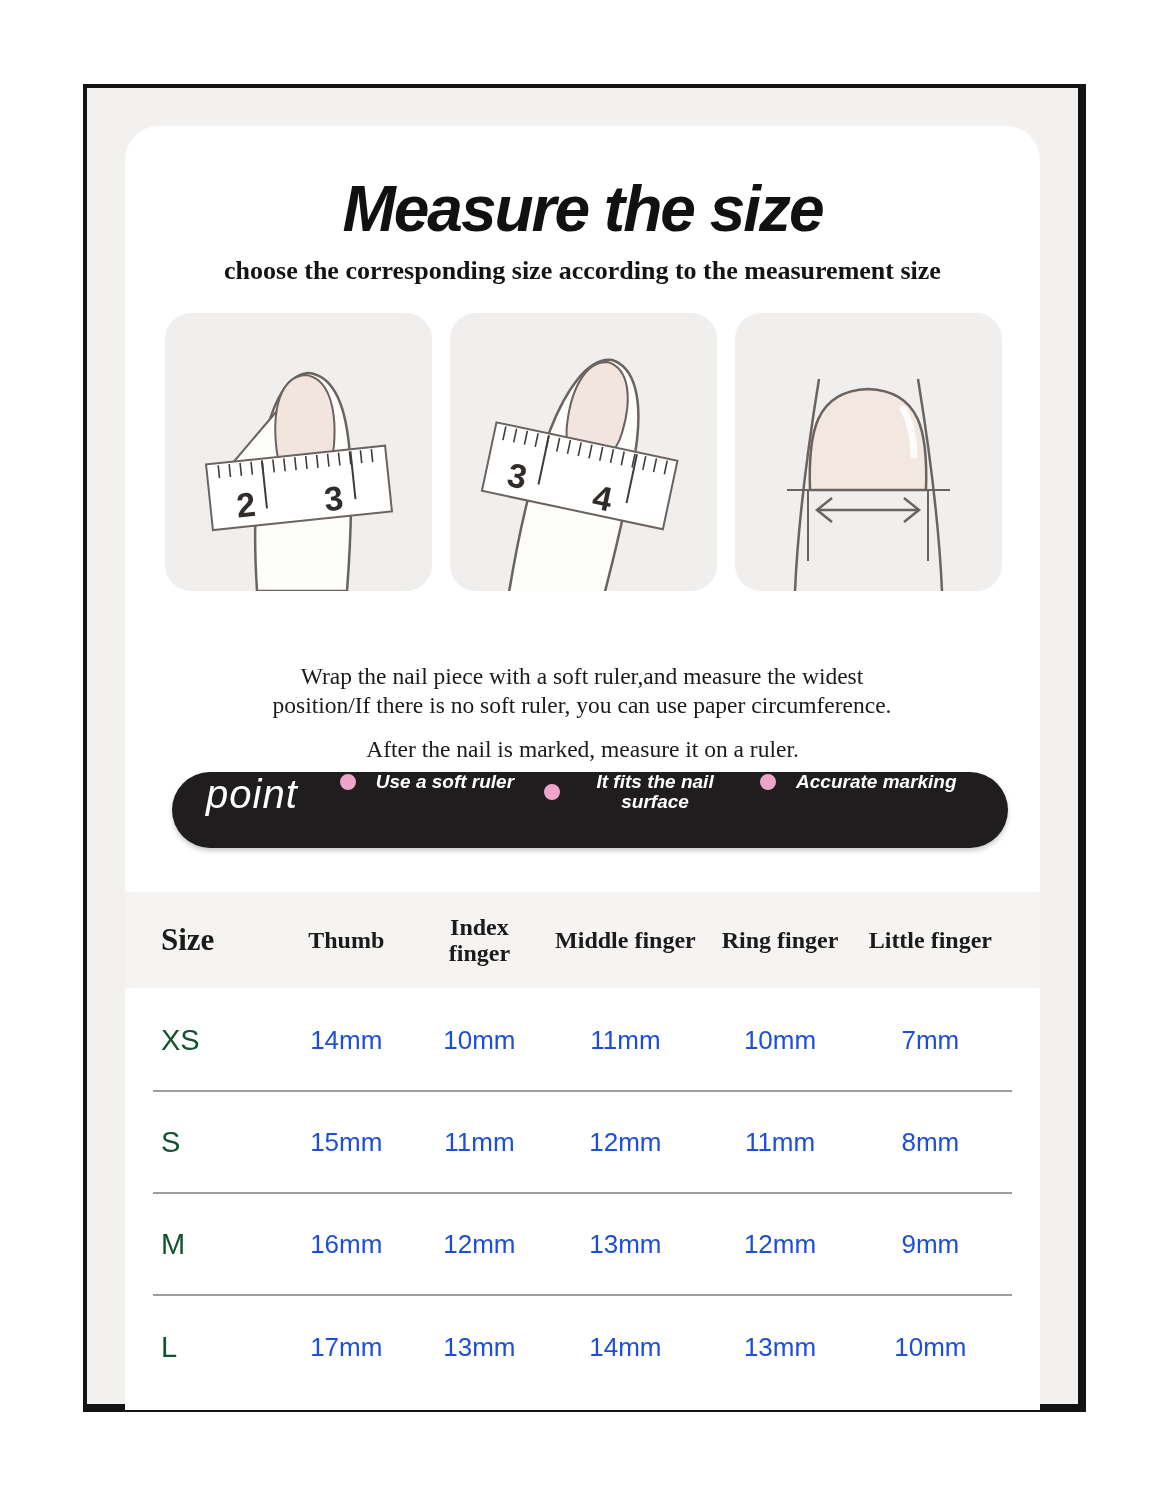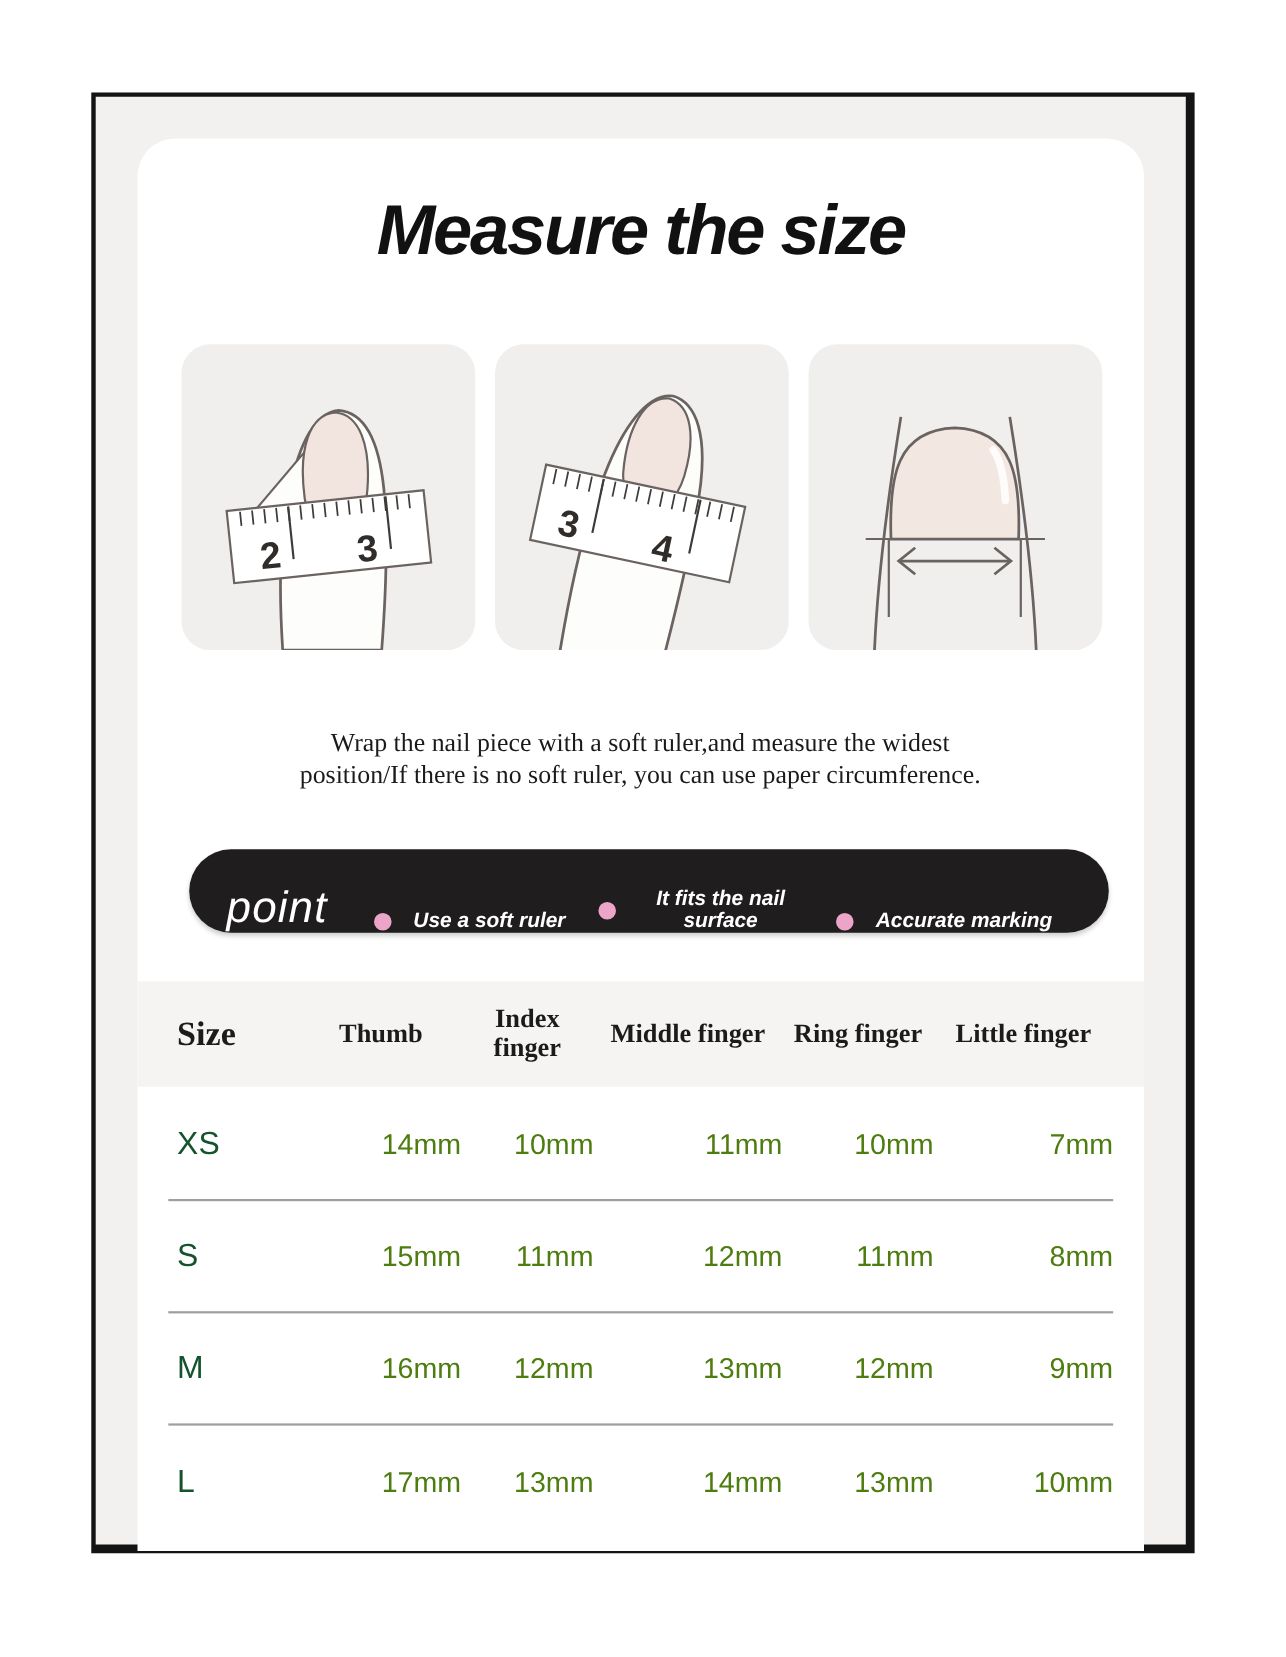--- a/index.html
+++ b/index.html
@@ -28,21 +28,21 @@
   .para1 {
     position:absolute; top:530px; left:175px; width:640px; text-align:center;
     font-family:"Liberation Serif", serif; font-size:23.5px; line-height:1.22; color:#1a1a1a;margin-top:44px;
   }
   .para2 {
     position:absolute; top:648px; left:0; right:0; text-align:center;
     font-family:"Liberation Serif", serif; font-size:23.5px; color:#1a1a1a;
   }
   .pill {
     position:absolute; left:85px; top:684px; width:836px; height:76px;
-    background:#201d1f; border-radius:38px; display:flex; align-items:flex-end;
+    background:#201d1f; border-radius:38px; display:flex; align-items:flex-start;
     padding:0 34px; color:#fff; box-shadow:0 3px 5px rgba(0,0,0,0.2);
   }
   .point-label { font-size:40px; font-style:italic; font-weight:normal; margin-right:42px; letter-spacing:1px; }
   .pt-item { display:flex; align-items:center; gap:20px; margin-right:30px; }
   .pt-item:last-child { margin-right:0; }
   .donut { width:14px; height:14px; border:8px solid #eda4c9; border-radius:50%; flex:0 0 auto; }
   .pt-text { font-size:19px; font-weight:bold; font-style:italic; line-height:1.05; }
   .pt-text.wrap { width:150px; text-align:center; }
   .t-head {
     position:absolute; left:38px; top:804px; width:915px; height:96px; background:#f5f4f2;
@@ -50,30 +50,31 @@
     font-family:"Liberation Serif", serif; font-weight:bold; color:#1b1b1b;
   }
   .t-head .hcell { font-size:24px; text-align:center; line-height:1.1; }
   .t-head .hcell.first { font-size:31px; text-align:left; padding-left:8px; }
   .t-row {
     position:absolute; left:66px; width:859px; height:102px;
     display:grid; grid-template-columns:14% 17% 14% 20% 16% 19%; align-items:center;
   }
   .t-row.divider { border-bottom:2px solid #9e9e9e; }
   .t-row .rlabel { font-size:29px; color:#14532d; text-align:left; padding-left:8px; }
-  .t-row .val { font-size:26px; color:#4d7c0f; text-align:right; }
+  .t-row .val { font-size:26px; color:#1d4ed8; text-align:center; }
 </style>
 </head>
 <body>
 
 <div class="frame">
   <div class="inner">
     <div class="panel"></div>
 
     <div class="title">Measure the size</div>
+    <div class="subtitle">choose the corresponding size according to the measurement size</div>
 
     <div class="cards">
 
       <div class="card">
         <svg viewBox="0 0 267 278">
           <path d="M92 278 C88 215 90 175 97 140 C104 100 118 62 143 60 C168 62 180 92 184 132 C188 175 186 225 182 278 Z" fill="#fdfdfc" stroke="#6a6360" stroke-width="2.5"></path>
           <path d="M66 152 L122 86 L130 155 Z" fill="#fdfdfc" stroke="#6a6360" stroke-width="2"></path>
           <path d="M112 140 C106 95 116 64 140 62 C162 64 172 92 169 132 C167 158 155 170 140 171 C126 170 115 160 112 140 Z" fill="#f2e4de" stroke="#6a6360" stroke-width="2"></path>
           <g transform="rotate(-6 133 175)">
             <rect x="44" y="142" width="180" height="66" fill="#ffffff" stroke="#6a6360" stroke-width="2"></rect>
@@ -112,20 +113,21 @@
           <g stroke="#6a6360" stroke-width="2.5" fill="none">
             <path d="M82 197 H 184"></path>
             <path d="M97 185 L82 197 L97 209"></path>
             <path d="M169 185 L184 197 L169 209"></path>
           </g>
         </svg>
       </div>
     </div>
 
     <div class="para1">Wrap the nail piece with a soft ruler,and measure the widest position/If there is no soft ruler, you can use paper circumference.</div>
+    <div class="para2">After the nail is marked, measure it on a ruler.</div>
 
     <div class="pill">
       <div class="point-label">point</div>
       <div class="pt-item">
         <span class="donut"></span>
         <span class="pt-text">Use a soft ruler</span>
       </div>
       <div class="pt-item">
         <span class="donut"></span>
         <span class="pt-text wrap">It fits the nail surface</span>

